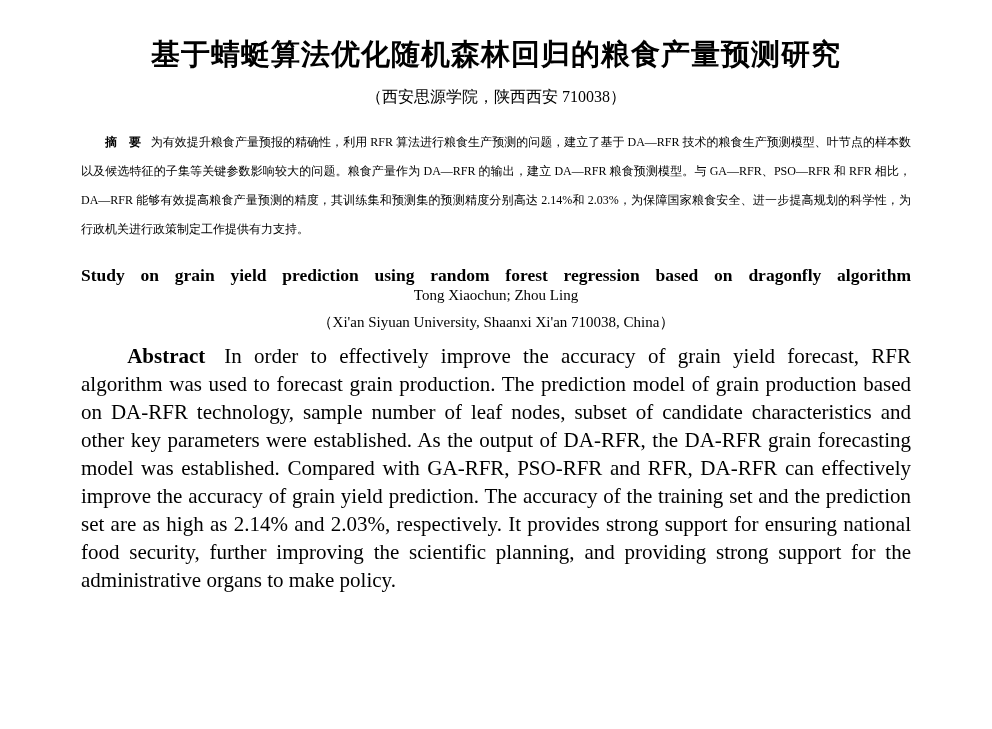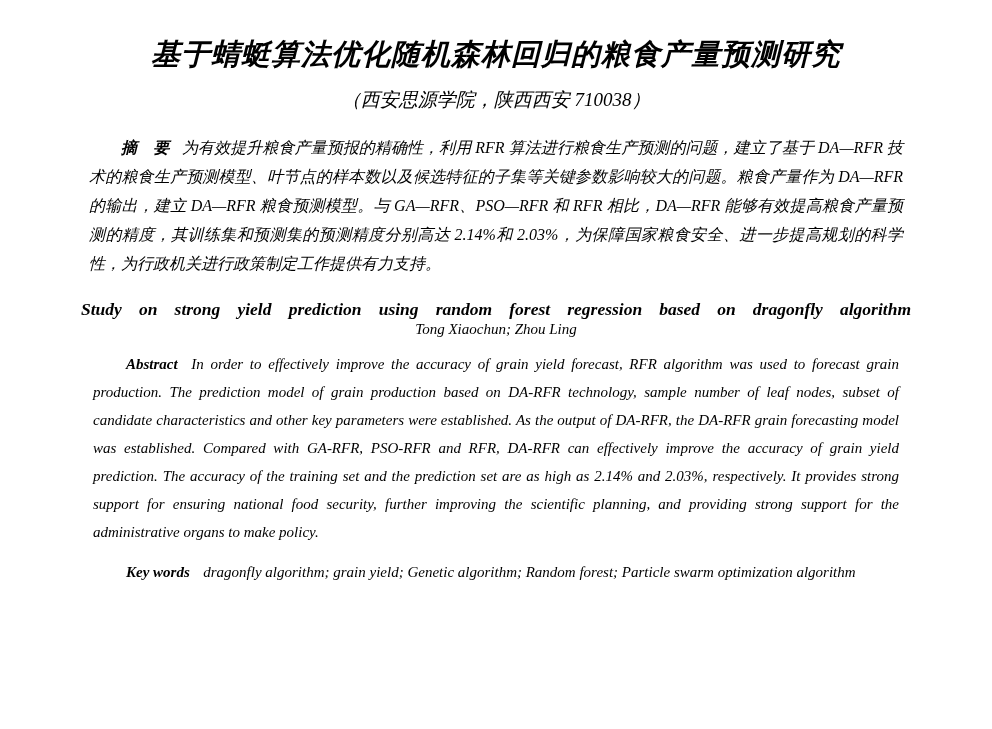--- a/index.html
+++ b/index.html
@@ -13,46 +13,45 @@
     overflow: hidden;
     color: #000000;
     font-family: "Liberation Serif", "DejaVu Serif", serif;
   }
   .page {
     box-sizing: border-box;
     width: 992px;
     height: 729px;
     padding: 26px 81px 0 81px;
     background: #ffffff;
-    font-style: italic;
   }
   
   .title-cn {
     margin: 10px 0 0 0;
     font-family: "DejaVu Sans", "Liberation Sans", sans-serif;
     font-weight: bold;
     font-size: 29px;
     line-height: 1.25;
     text-align: center;
     letter-spacing: 1px;
   }
   .authors-cn {
     margin-top: 30px;
     text-align: center;
     font-size: 17px;
     letter-spacing: 2px;
   }
   .affil-cn {
     margin-top: 15px;
     text-align: center;
-    font-size: 19px;
+    font-size: 16px;
   }
   .para-cn {
-    margin: 8px;
-    font-size: 16px;
+    margin: 0;
+    font-size: 12px;
     line-height: 29px;
     text-align: justify;
     text-indent: 2em;
   }
   .block-abstract-cn { margin-top: 20px; }
   .label-cn {
     font-family: "DejaVu Sans", "Liberation Sans", sans-serif;
     font-weight: bold;
     margin-right: 0.8em;
   }
@@ -68,22 +67,22 @@
   .authors-en {
     text-align: center;
     font-size: 15px;
   }
   .affil-en {
     margin-top: 9px;
     text-align: center;
     font-size: 15px;
   }
   .para-en {
-    margin: 12px;
-    font-size: 15px;
+    margin: 0;
+    font-size: 21px;
     line-height: 28px;
     text-align: justify;
     text-indent: 2.2em;
   }
   .block-abstract-en { margin-top: 10px; }
   .label-en {
     font-weight: bold;
     margin-right: 0.9em;
   }
 </style>
@@ -96,27 +95,25 @@
 
 
   <div class="affil-cn">（西安思源学院，陕西西安 710038）</div>
 
   <div class="block-abstract-cn">
     <p class="para-cn">
       <span class="label-cn">摘　要</span><span>为有效提升粮食产量预报的精确性，利用 RFR 算法进行粮食生产预测的问题，建立了基于 DA—RFR 技术的粮食生产预测模型、叶节点的样本数以及候选特征的子集等关键参数影响较大的问题。粮食产量作为 DA—RFR 的输出，建立 DA—RFR 粮食预测模型。与 GA—RFR、PSO—RFR 和 RFR 相比，DA—RFR 能够有效提高粮食产量预测的精度，其训练集和预测集的预测精度分别高达 2.14%和 2.03%，为保障国家粮食安全、进一步提高规划的科学性，为行政机关进行政策制定工作提供有力支持。</span>
     </p>
   </div>
 
-  <h2 class="title-en">Study on strong yield prediction using random forest regression based on dragonfly algorithm</h2>
+  <h2 class="title-en">Study on grain yield prediction using random forest regression based on dragonfly algorithm</h2>
 
   <div class="authors-en">Tong Xiaochun; Zhou Ling</div>
 
+  <div class="affil-en">（Xi'an Siyuan University, Shaanxi Xi'an 710038, China）</div>
 
   <div class="block-abstract-en">
     <p class="para-en">
       <span class="label-en">Abstract</span><span>In order to effectively improve the accuracy of grain yield forecast, RFR algorithm was used to forecast grain production. The prediction model of grain production based on DA-RFR technology, sample number of leaf nodes, subset of candidate characteristics and other key parameters were established. As the output of DA-RFR, the DA-RFR grain forecasting model was established. Compared with GA-RFR, PSO-RFR and RFR, DA-RFR can effectively improve the accuracy of grain yield prediction. The accuracy of the training set and the prediction set are as high as 2.14% and 2.03%, respectively. It provides strong support for ensuring national food security, further improving the scientific planning, and providing strong support for the administrative organs to make policy.</span>
-    </p>
-    <p class="para-en">
-      <span class="label-en">Key words</span><span>dragonfly algorithm; grain yield; Genetic algorithm; Random forest; Particle swarm optimization algorithm</span>
     </p>
   </div>
 
 </div>
 
 </body></html>

